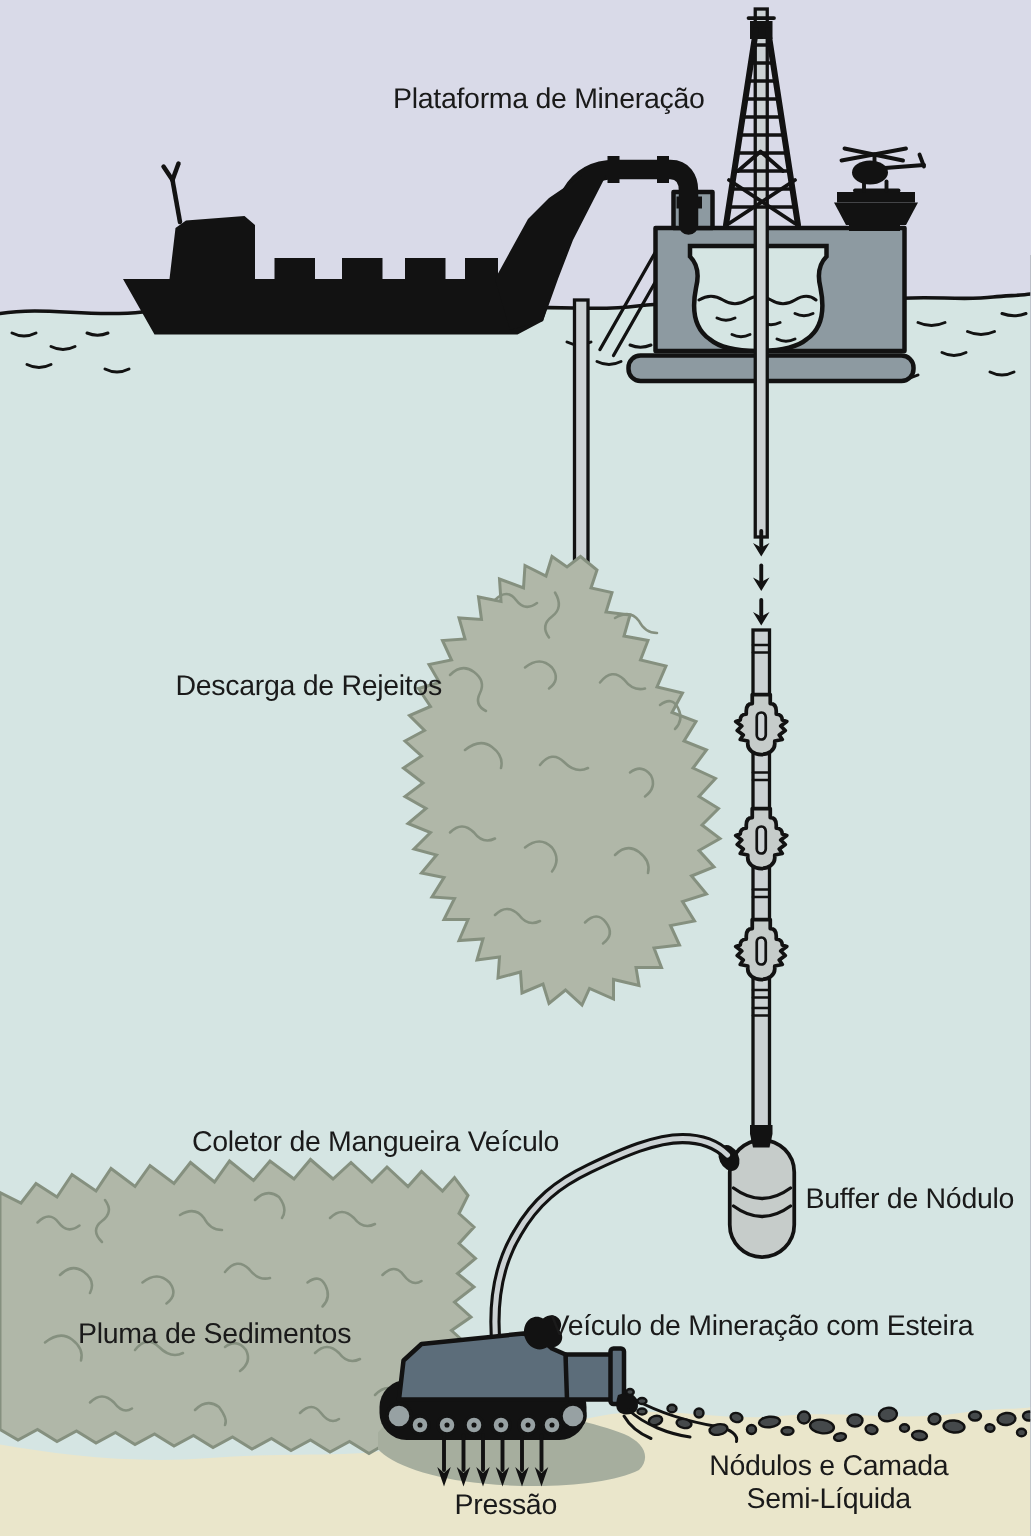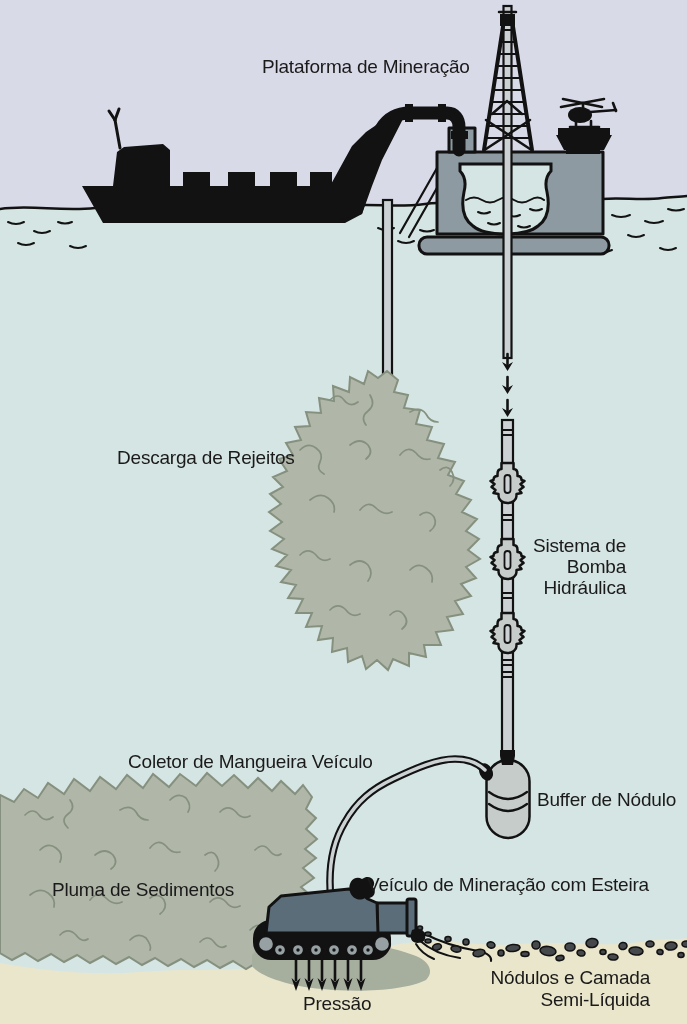--- a/index.html
+++ b/index.html
@@ -1,21 +1,21 @@
 <!DOCTYPE html>
 <html style="--sky: #d9dae8; --water: #d5e5e3; --seabed: #eae6cb; --plume: #b0b7a8; --plume_shadow: #a6ae9e; --plume_edge: #85907f; --structure: #8d9aa1; --pipe: #ccd2d4; --pump: #c6ccca; --vehicle: #5c6d7a; --wheel: #97a1a3; --nodule: #45494b; --ink: #121212; --label: #1a1a1a;"><head>
 <meta charset="utf-8">
 <style>
   html,body{margin:0;padding:0;background:#9aa0a6;}
   .stage{position:relative;width:687px;height:1024px;overflow:hidden;
          font-family:"Liberation Sans",sans-serif;background:var(--sky,#d9dae8);}
   .stage svg{position:absolute;left:0;top:0;}
   .label{position:absolute;font-size:19px;line-height:21px;color:var(--label,#1a1a1a);
-         white-space:nowrap;letter-spacing:-0.2px;text-align:right;}
-  .label.center{white-space:normal;}
+         white-space:nowrap;letter-spacing:-0.2px;}
+  .label.center{text-align:center;white-space:normal;}
   
   .f-sky{fill:var(--sky)} .f-water{fill:var(--water)} .f-sea{fill:var(--seabed)}
   .f-plume{fill:var(--plume);stroke:var(--plume_edge);stroke-width:2}
   .f-shadow{fill:var(--plume_shadow)}
   .s-squig{stroke:var(--plume_edge);fill:none;stroke-width:1.7;stroke-linecap:round}
   .f-gray{fill:var(--structure);stroke:var(--ink);stroke-width:3;stroke-linejoin:round}
   .f-pipe{fill:var(--pipe);stroke:var(--ink);stroke-width:2.2}
   .f-pump{fill:var(--pump);stroke:var(--ink);stroke-width:2.5;stroke-linejoin:round}
   .f-slot{fill:var(--pipe);stroke:var(--ink);stroke-width:1.8}
   .f-steel{fill:var(--vehicle);stroke:var(--ink);stroke-width:3;stroke-linejoin:round}
@@ -315,25 +315,20 @@
     <ellipse cx="650" cy="944" rx="4" ry="3" class="f-nodule"></ellipse>
         <ellipse cx="660" cy="952" rx="3" ry="2.5" transform="rotate(10 660 952)" class="f-nodule"></ellipse>
     <ellipse cx="671" cy="946" rx="6" ry="4" transform="rotate(-6 671 946)" class="f-nodule"></ellipse>
         <ellipse cx="681" cy="955" rx="3" ry="2.5" class="f-nodule"></ellipse>
     <ellipse cx="686" cy="944" rx="4" ry="3" class="f-nodule"></ellipse>
   </g>
 </svg>
 
   <div class="label" style="left:262px;top:56px">Plataforma de Mineração</div>
   <div class="label" style="left:117px;top:447px">Descarga de Rejeitos</div>
-  <div class="label" style="left:533px;top:535px">
-    <div>Sistema de</div>
-    <div>Bomba</div>
-    <div>Hidráulica</div>
-  </div>
   <div class="label" style="left:128px;top:751px">Coletor de Mangueira Veículo</div>
   <div class="label" style="left:52px;top:879px">Pluma de Sedimentos</div>
   <div class="label" style="left:537px;top:789px">Buffer de Nódulo</div>
   <div class="label" style="left:367px;top:874px">Veículo de Mineração com Esteira</div>
   <div class="label" style="left:303px;top:993px">Pressão</div>
   <div class="label center" style="left:455px;top:967px;width:195px;line-height:22px">
     <div>Nódulos e Camada</div>
     <div>Semi-Líquida</div>
   </div>
 </div>

